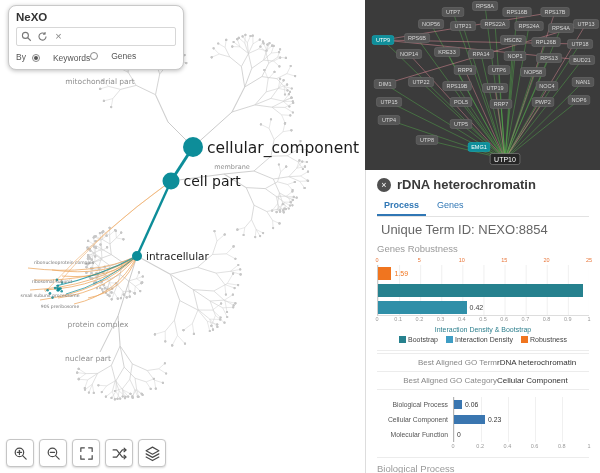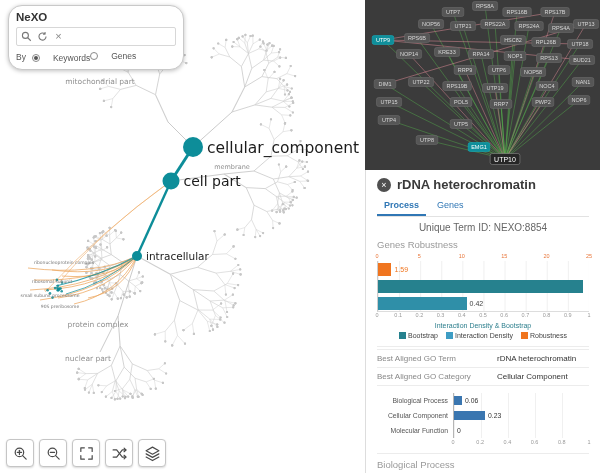--- a/index.html
+++ b/index.html
@@ -4,21 +4,21 @@
 <style>
   html,body{margin:0;padding:0;background:#e8e8e8;font-family:"Liberation Sans",sans-serif;}
   #app{position:relative;width:600px;height:473px;overflow:hidden;background:#fff;margin:0 auto;}
   svg{display:block;}
 
   
   .left-panel{position:absolute;left:0;top:0;width:365px;height:473px;background:#fff;overflow:hidden;}
   #tree-svg{position:absolute;left:0;top:0;font-family:"DejaVu Sans",sans-serif;}
 
   .search-widget{position:absolute;left:8px;top:5px;width:176px;background:#fff;border:1px solid #c9c9c9;
-    border-radius:14px;box-shadow:0 1px 4px rgba(0,0,0,.25);padding:5px 7px 6px;z-index:5;box-sizing:border-box;}
+    border-radius:8px;box-shadow:0 1px 4px rgba(0,0,0,.25);padding:5px 7px 6px;z-index:5;box-sizing:border-box;}
   .search-title{font-size:11.5px;font-weight:bold;color:#333;margin-bottom:4px;}
   .search-box{display:flex;align-items:center;border:1px solid #d7d7d7;border-radius:2px;padding:2px 3px;gap:3px;}
   .search-box input{border:none;outline:none;flex:1;min-width:0;font-size:8.5px;color:#444;font-family:inherit;}
   .search-box input::placeholder{color:#aaa;}
   .sicon{width:13px;height:13px;display:inline-flex;align-items:center;justify-content:center;color:#777;cursor:pointer;}
   .sicon svg{stroke:#777;fill:none;stroke-width:1.4;}
   .clear-x{font-size:11px;line-height:11px;color:#888;}
   .by-row{display:flex;align-items:center;gap:6px;margin-top:5px;font-size:8.5px;color:#555;}
   .radio-opt{display:inline-flex;align-items:center;gap:13px;cursor:pointer;}
   .radio-circle{width:8px;height:8px;border:1px solid #8a8a8a;border-radius:50%;display:inline-flex;align-items:center;justify-content:center;box-sizing:border-box;}
@@ -36,42 +36,42 @@
   
   .detail-panel{position:absolute;left:365px;top:170px;width:235px;height:303px;background:#fff;
     box-sizing:border-box;padding:7px 11px 0;overflow:hidden;border-left:1px solid #ddd;}
   .detail-header{display:flex;align-items:center;gap:6px;margin-bottom:5px;}
   .close-btn{width:14px;height:14px;min-width:14px;border-radius:50%;background:#4f4f4f;color:#fff;font-size:9px;
     line-height:14px;text-align:center;cursor:pointer;}
   .detail-title{font-size:13px;font-weight:bold;color:#3a3a3a;margin:0;}
   .tabs{display:flex;gap:4px;border-bottom:1px solid #e2e2e2;margin-bottom:5px;}
   .tab{font-size:9px;color:#3077b5;padding:3px 7px 4px;cursor:pointer;}
   .tab.active{border-bottom:2px solid #3077b5;font-weight:bold;}
-  .term-id{font-size:10px;color:#666;margin:4px 4px 2px;text-align:center;}
+  .term-id{font-size:13px;color:#666;margin:4px 4px 2px;}
   .section-label{font-size:9.5px;color:#9a9a9a;margin:6px 0 3px;}
 
   
   #robustness-chart{margin-top:2px;}
   .axis-row{position:relative;height:8px;font-size:5.5px;color:#999;}
   .axis-row span{position:absolute;transform:translateX(-50%);top:0;}
   .axis-row.top span{color:#e8763a;}
   .rob-plot{position:relative;height:50px;border-left:1px solid #ccc;border-bottom:1px solid #ddd;
     background-image:linear-gradient(to right,#efefef 1px,transparent 1px);background-size:10% 100%;}
   .rob-bar{position:absolute;left:0;height:13px;}
   .rob-label{position:absolute;font-size:7px;line-height:13px;white-space:nowrap;}
   .axis-title{text-align:center;font-size:7px;color:#2d7f8d;margin-top:2px;}
   .legend{display:flex;justify-content:center;gap:8px;font-size:7px;color:#444;margin-top:3px;}
   .legend-item{display:inline-flex;align-items:center;gap:2px;white-space:nowrap;}
   .sw{width:7px;height:7px;display:inline-block;}
 
   
   .go-section{border-top:1px solid #ececec;margin-top:7px;padding-top:2px;}
   .got-row{display:flex;border-top:1px solid #ececec;padding:4px 0;font-size:8px;}
   .got-row:last-child{border-bottom:1px solid #ececec;}
-  .got-label{flex:1;color:#888;}
+  .got-label{flex:1;color:#888;text-align:right;}
   .got-val{width:92px;color:#333;}
 
   
   #alignment-chart{margin-top:7px;}
   .al-row{display:flex;align-items:center;height:15px;}
   .al-cat{width:76px;text-align:right;font-size:6.8px;color:#555;padding-right:5px;box-sizing:border-box;}
   .al-zone{flex:1;position:relative;height:15px;border-left:1px solid #b5b5b5;
     background-image:linear-gradient(to right,#f0f0f0 1px,transparent 1px);background-size:20% 100%;}
   .al-bar{position:absolute;top:3px;height:9px;}
   .al-val{position:absolute;font-size:6.8px;color:#333;line-height:15px;}

